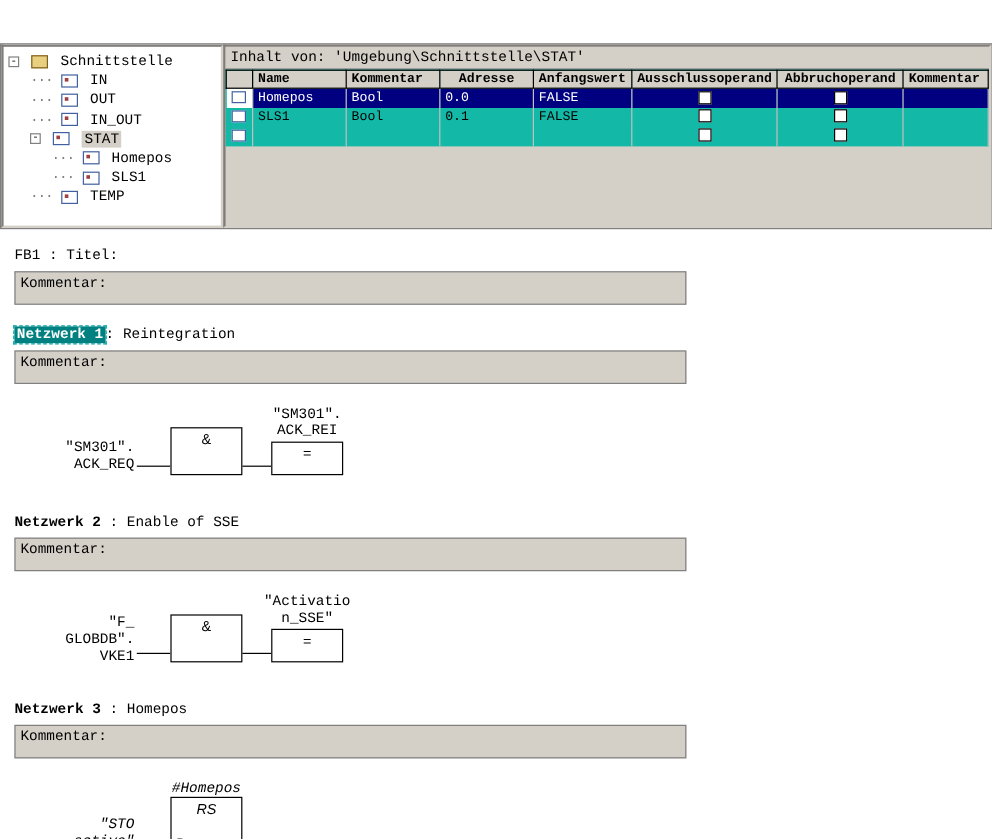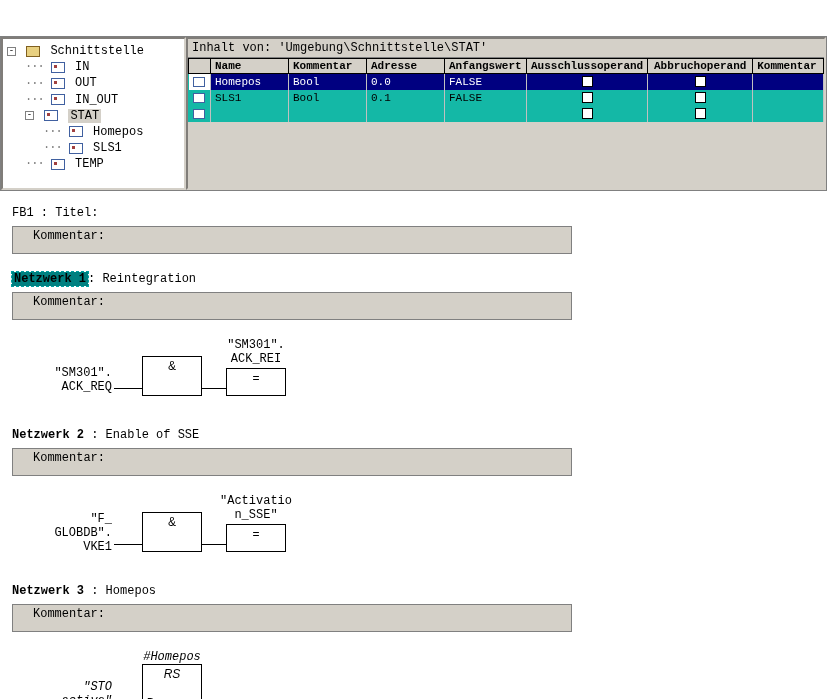--- a/index.html
+++ b/index.html
@@ -122,32 +122,32 @@
     font-family: "Courier New", monospace;
   }
   .fb-title {
     margin-bottom: 6px;
   }
   .kommentar-box {
     width: 560px;
     height: 28px;
     background: #d4d0c8;
     border: 1px solid #808080;
-    padding: 2px 20px;
+    padding: 2px 4px;
     margin-bottom: 18px;
   }
   .network-header {
     margin-bottom: 6px;
   }
   .net-label {
     font-weight: bold;
   }
   .net-label.highlighted {
     background: #008080;
-    color: #000000;
+    color: #ffffff;
     padding: 0 2px;
     outline: 1px dashed #00a0a0;
   }
   .ladder-block {
     position: relative;
     height: 70px;
     margin-left: 20px;
     margin-bottom: 20px;
   }
   .fb-box {
@@ -229,21 +229,21 @@
   </div>
 
   <div class="table-panel">
     <div class="table-title">Inhalt von: 'Umgebung\Schnittstelle\STAT'</div>
     <table class="data-table">
       <thead>
         <tr>
           <th style="width:22px;"></th>
           <th style="width:78px;">Name</th>
           <th style="width:78px;">Kommentar</th>
-          <th style="width:78px;">Adresse</th>
+          <th style="width:78px;text-align:center;">Adresse</th>
           <th style="width:82px;">Anfangswert</th>
           <th style="width:120px;">Ausschlussoperand</th>
           <th style="width:105px;text-align:center;">Abbruchoperand</th>
           <th>Kommentar</th>
         </tr>
       </thead>
       <tbody>
         <tr class="selected">
           <td><span class="row-icon"></span></td>
           <td>Homepos</td>

